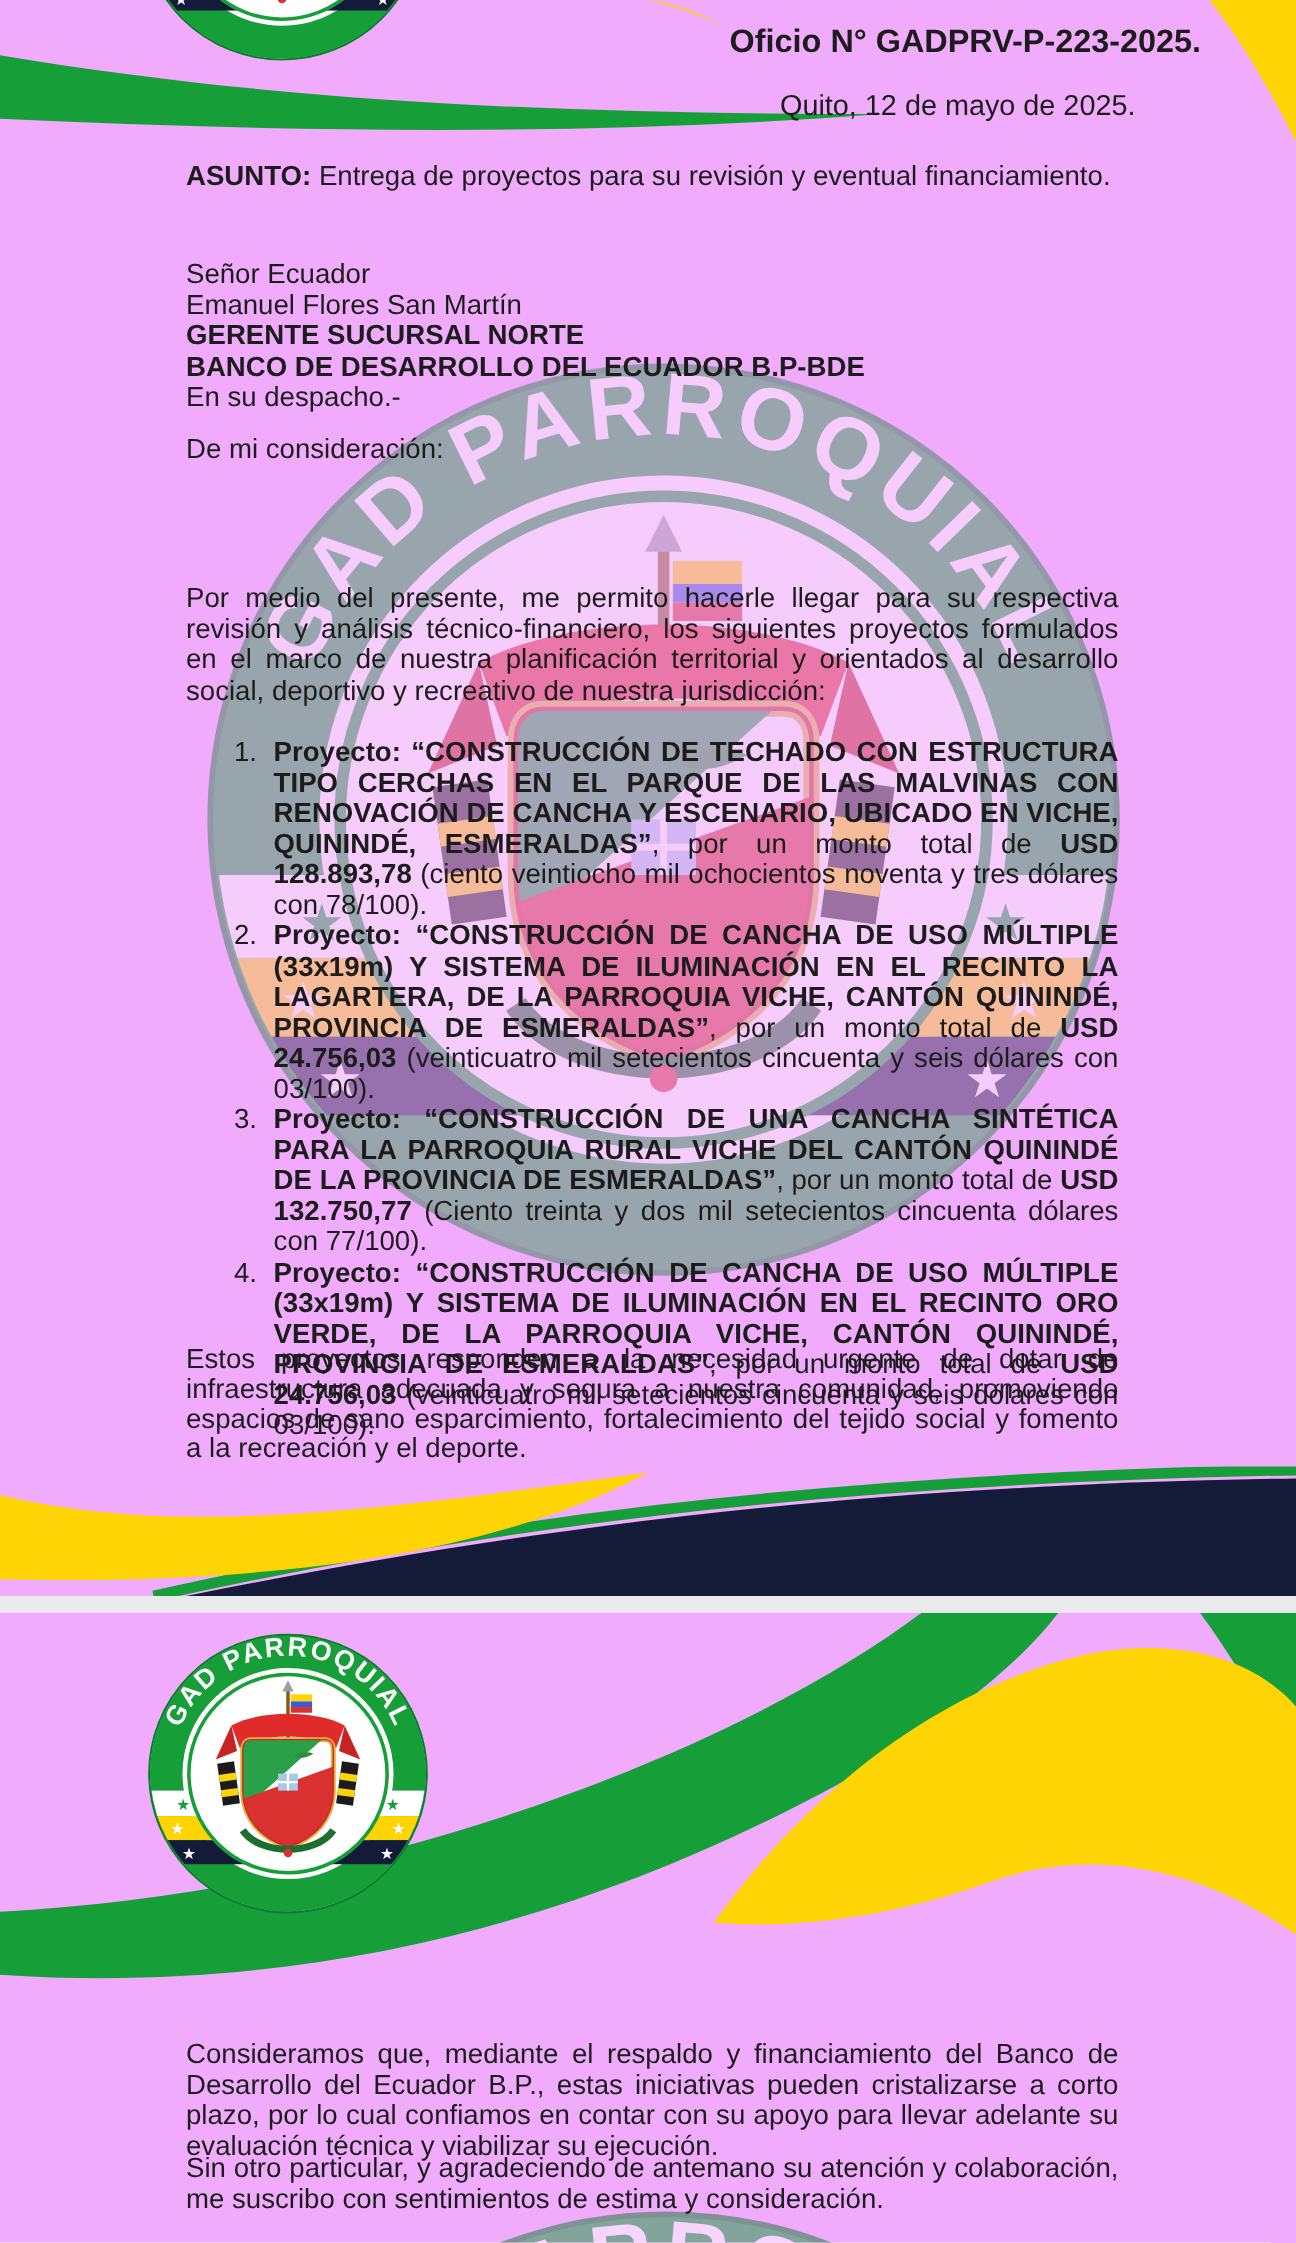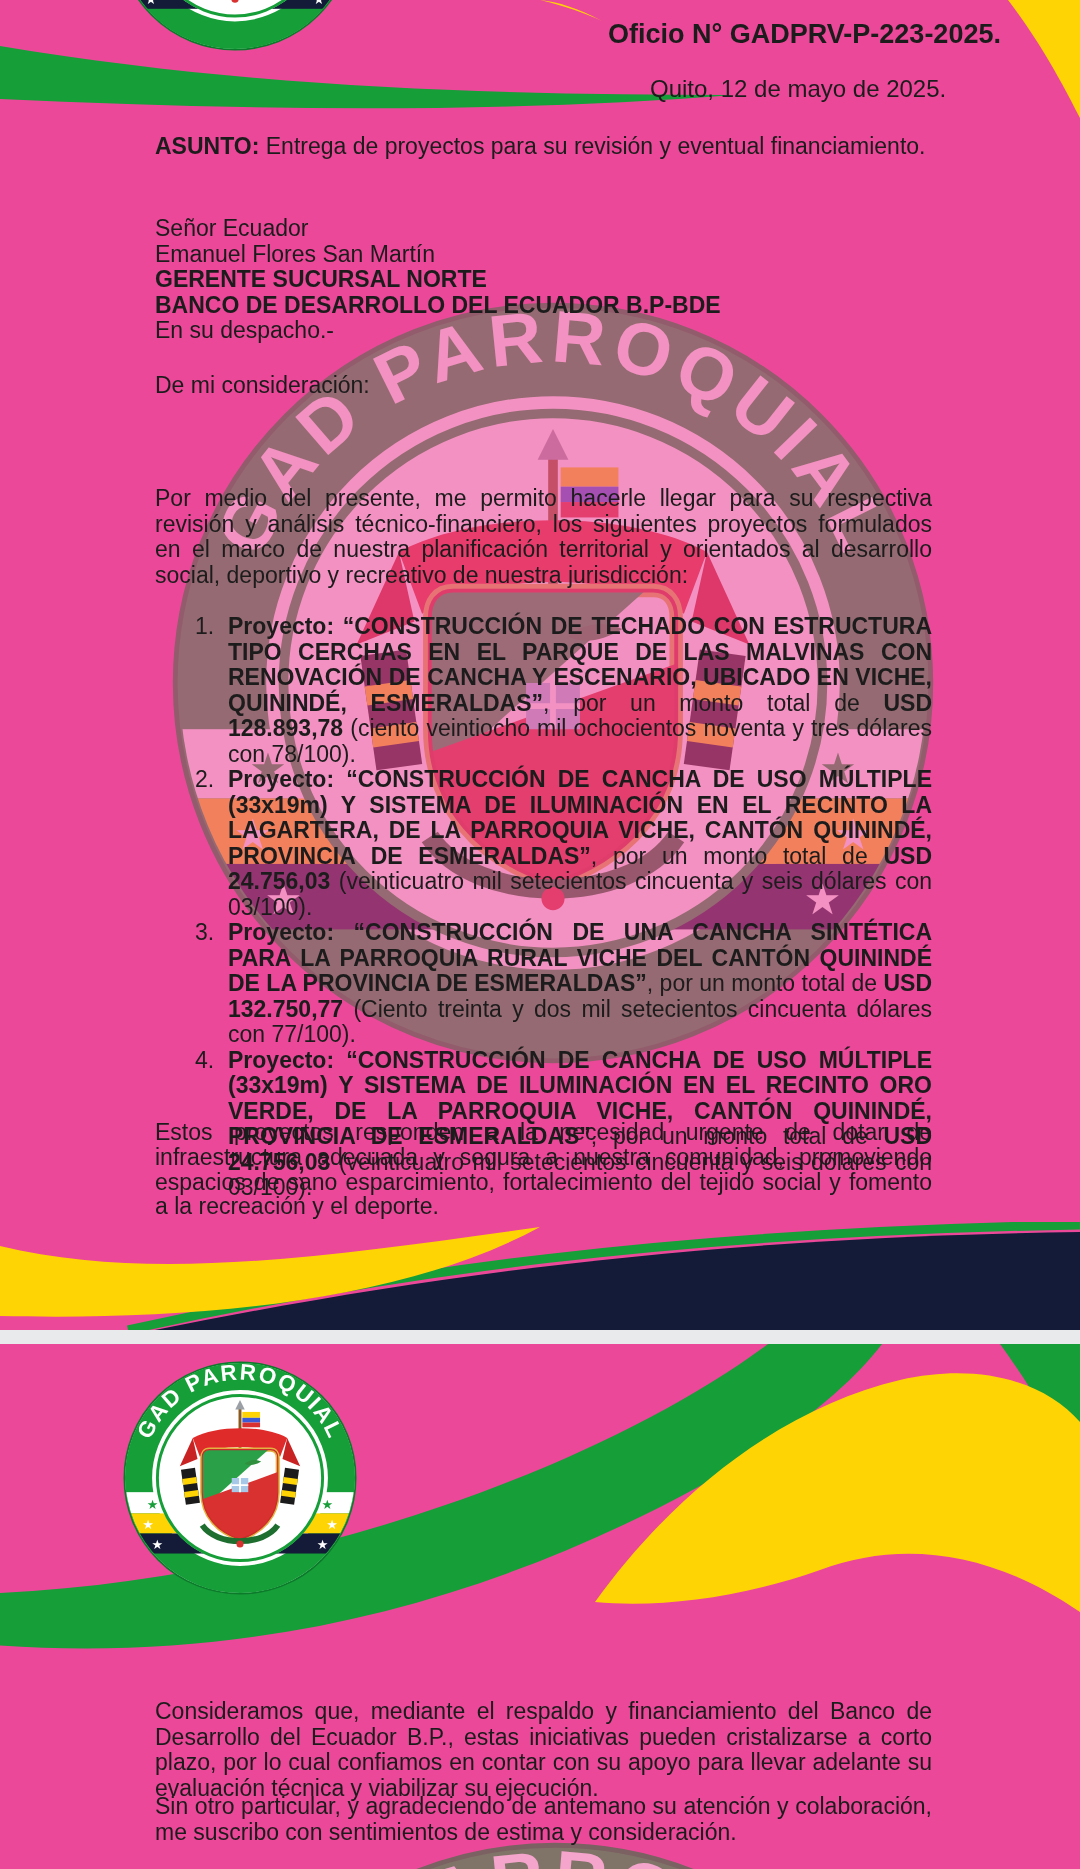--- a/index.html
+++ b/index.html
@@ -1,32 +1,32 @@
 <!DOCTYPE html>
 <html><head>
 <meta charset="utf-8">
 <style>
   html,body{margin:0;padding:0;background:#fff;}
   body{width:1080px;height:1869px;position:relative;overflow:hidden;
        font-family:"Liberation Sans","DejaVu Sans",sans-serif;color:#1c1c1c;}
-  .page{position:absolute;left:0;width:1080px;background:#ec4899;overflow:hidden;}
+  .page{position:absolute;left:0;width:1080px;background:#f0abfc;overflow:hidden;}
   #page1{top:0;height:1330px;}
   #separator{position:absolute;top:1330px;left:0;width:1080px;height:14px;background:#e8eaec;}
   #page2{top:1344px;height:525px;}
   .abs{position:absolute;}
   .doc-text{font-size:23px;line-height:25.5px;color:#1c1c1c;}
   .just{text-align:justify;}
   .b{font-weight:bold;}
   .seal-svg{position:absolute;}
   
   #oficio-number{left:608px;top:22px;font-size:27px;font-weight:bold;}
   #date-line{left:650px;top:76px;font-size:24px;}
   #subject-line{left:155px;top:134px;width:800px;}
   #recipient-block{left:155px;top:216px;width:700px;}
-  #salutation{left:155px;top:362px;margin-top:11px;}
+  #salutation{left:155px;top:362px;}
   #para-1{left:155px;top:414px;width:777px;}
   #para-2{left:155px;top:486px;width:777px;}
   #project-list{left:155px;top:614px;width:777px;margin:0;padding:0;list-style:none;}
   #project-list li{position:relative;padding-left:73px;margin:0;}
   #project-list .num{position:absolute;left:40px;top:0;}
   #para-3{left:155px;top:1120px;width:777px;line-height:24.8px;}
   
   #footer-band{left:0;top:1222px;width:1080px;height:108px;}
   
   #para-4{left:155px;top:312px;width:777px;margin-top:43px;}

